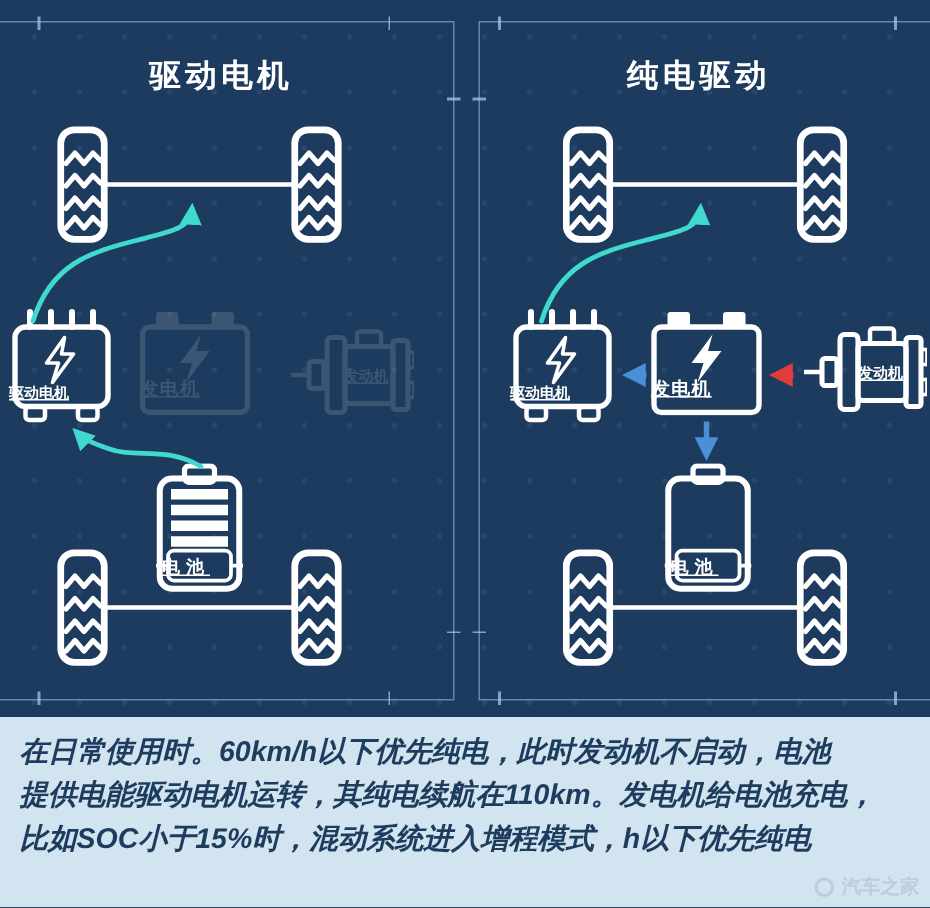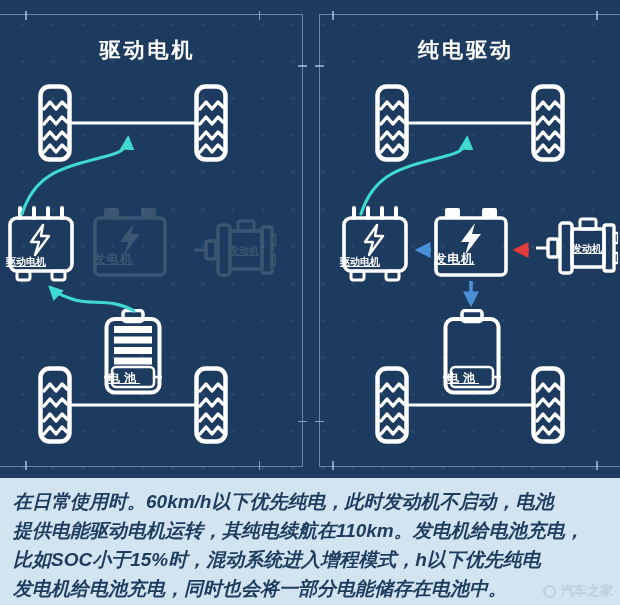--- a/index.html
+++ b/index.html
@@ -220,19 +220,18 @@
       <path d="M431 250 L419 250" fill="none" stroke="#4a90d8" stroke-width="3.6" marker-end="url(#mBlue)"></path>
       <path d="M529 250 L517 250" fill="none" stroke="#e23b3b" stroke-width="3.6" marker-end="url(#mRed)"></path>
       <path d="M471 281 L471 303" fill="none" stroke="#4a90d8" stroke-width="3.6" marker-end="url(#mBlue)"></path>
     </svg>
   </div>
 
   <div class="caption">
     <div class="cap-line">在日常使用时。60km/h以下优先纯电，此时发动机不启动，电池</div>
     <div class="cap-line">提供电能驱动电机运转，其纯电续航在110km。发电机给电池充电，</div>
     <div class="cap-line">比如SOC小于15%时，混动系统进入增程模式，h以下优先纯电</div>
-    <div class="cap-line">发电机给电池充电，同时也会将一部分电能储存在电池中。</div>
     <div class="watermark">
       <span class="wm-circle"></span>
       <span>汽车之家</span>
     </div>
   </div>
 </div>
 
 </body></html>

